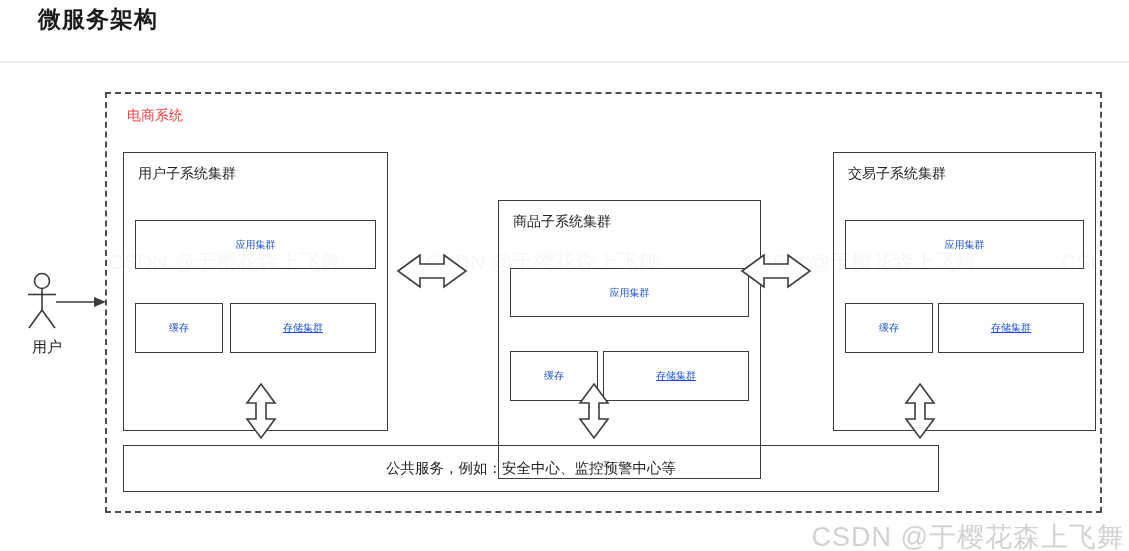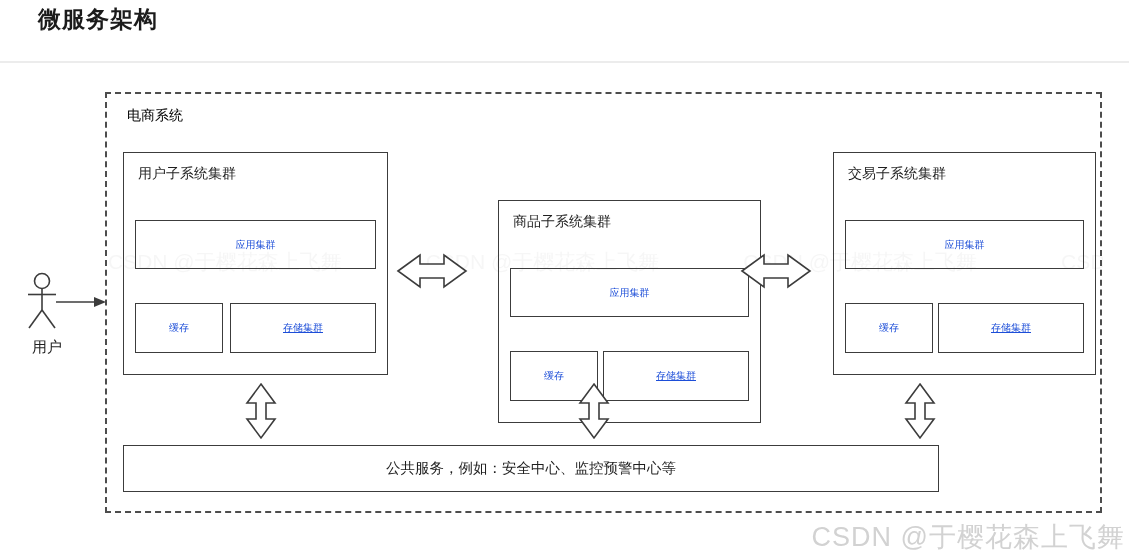--- a/index.html
+++ b/index.html
@@ -3,23 +3,23 @@
 <meta charset="utf-8">
 <style>
   html,body{margin:0;padding:0;background:#ffffff;}
   body{font-family:"Liberation Sans","DejaVu Sans",sans-serif;color:#1f1f1f;}
   .canvas{position:relative;width:1129px;height:551px;background:#fff;overflow:hidden;}
 
   .page-title{position:absolute;left:38px;top:4px;font-size:23px;font-weight:600;color:#1b1b1b;letter-spacing:1px;}
   .title-divider{position:absolute;left:0;top:61px;width:1129px;height:2px;background:#ececec;}
 
   .system-box{position:absolute;left:105px;top:92px;width:997px;height:421px;border:2px dashed #4d4d4d;box-sizing:border-box;}
-  .system-label{position:absolute;left:20px;top:13px;font-size:14px;color:#000000;}
+  .system-label{position:absolute;left:20px;top:13px;font-size:14px;color:#ef4444;}
 
-  .subsystem{position:absolute;top:152px;height:223px;border:1.5px solid #3c3c3c;box-sizing:border-box;background:transparent;padding-left:47px;}
+  .subsystem{position:absolute;top:152px;height:279px;border:1.5px solid #3c3c3c;box-sizing:border-box;background:transparent;padding-left:47px;}
   .subsystem .sub-title{position:absolute;left:14px;top:12px;font-size:14px;color:#1f1f1f;}
   .inner-box{position:absolute;border:1.5px solid #3c3c3c;box-sizing:border-box;display:flex;align-items:center;justify-content:center;font-size:10px;color:#1d4ed8;background:transparent;}
   .app-box{left:11px;right:11px;top:67px;height:49px;}
   .cache-box{left:11px;top:150px;width:88px;height:50px;}
   .storage-box{right:11px;top:150px;width:146px;height:50px;text-decoration:underline;}
 
   .subsystem.s1{left:123px;width:265px;}
   .subsystem.s2{left:498px;width:263px;margin-top:48px;}
   .subsystem.s3{left:833px;width:263px;text-align:right;}
 

